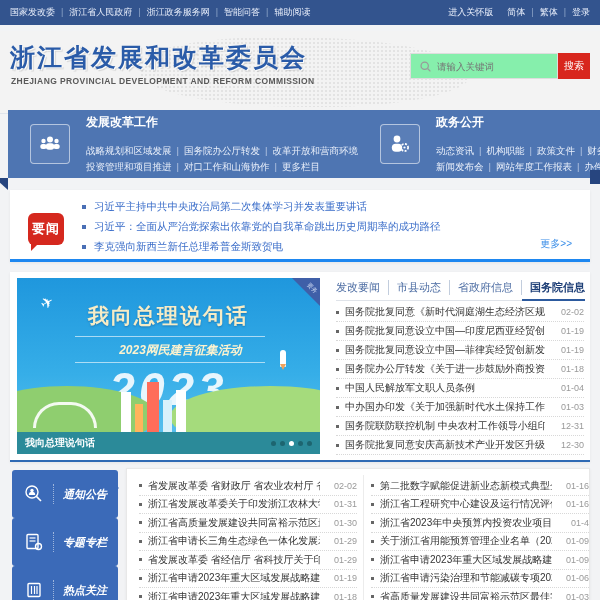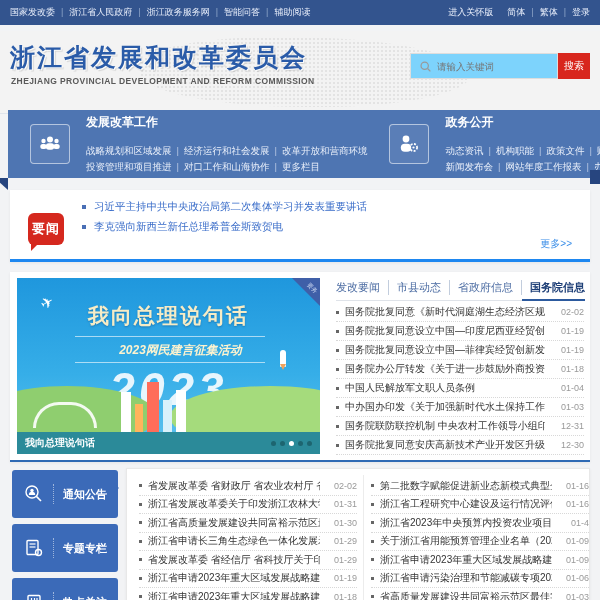--- a/index.html
+++ b/index.html
@@ -21,21 +21,21 @@
     background:#f3f3f3; border-bottom:1px solid #dfe4ec; }
   .map-dots { position:absolute; left:140px; top:6px; width:330px; height:70px;
     background-image:radial-gradient(circle,#d7d7d7 1px,transparent 1.3px);
     background-size:4px 4px; opacity:.55; border-radius:40% 55% 45% 50%; }
   .site-title { position:absolute; left:10px; top:10px; font-size:25px;
     font-weight:bold; color:#2a5ba8; letter-spacing:2px;
     text-shadow:1px 1px 0 rgba(255,255,255,.9),2px 2px 1px rgba(0,0,0,.12); }
   .site-sub { position:absolute; left:11px; top:45px; font-size:8.5px;
     font-weight:bold; color:#5a5a5a; letter-spacing:.4px; }
   .search-box { position:absolute; right:42px; top:22px; width:148px; height:26px;
-    background:#7dd3fc; border:1px solid #ddd; display:flex; align-items:center;
+    background:#86efac; border:1px solid #ddd; display:flex; align-items:center;
     padding:0 8px; }
   .search-box input { border:none; outline:none; width:110px; font-size:9.5px;
     color:#333; margin-left:5px; background:transparent;
     font-family:"Liberation Sans","DejaVu Sans",sans-serif; }
   .search-btn { position:absolute; right:10px; top:22px; width:32px; height:26px;
     background:#d8261d; color:#fff; border:none; font-size:10px; cursor:pointer;
     font-family:"Liberation Sans","DejaVu Sans",sans-serif; }
 
   
   .navband { position:absolute; left:8px; top:110px; width:592px; height:68px;
@@ -131,22 +131,22 @@
   .nrow { height:19px; display:flex; align-items:center;
     border-bottom:1px dotted #d8d8d8; position:relative; }
   .sq { width:3px; height:3px; background:#666; margin-right:6px; flex:none; }
   .ntitle { color:#333; font-size:10px; white-space:nowrap; overflow:hidden;
     width:200px; }
   .ndate { position:absolute; right:0; color:#999; font-size:9px; }
 
   
   .side-col { position:absolute; left:12px; top:470px; width:106px; }
   .sbtn { position:relative; width:106px; height:48px; background:#3b6ab8;
-    border-radius:3px; margin-bottom:6px; display:flex; align-items:center;
-    cursor:pointer; }
+    border-radius:3px; display:flex; align-items:center;
+    cursor:pointer;font-style:italic; }
   .sbtn .sicon { width:20px; height:20px; margin-left:12px; flex:none; }
   .sbtn .sdiv { width:0; height:20px; border-left:1px dotted rgba(255,255,255,.5);
     margin:0 9px; }
   .sbtn .slabel { color:#fff; font-size:11px; font-weight:bold;
     white-space:nowrap; }
   .sbtn.active::after { content:""; position:absolute; right:-6px; top:13px;
     border:5px solid transparent; border-left:6px solid #3b6ab8; }
 
   .bottom-card { position:absolute; left:126px; top:468px; width:464px;
     height:140px; background:#fff; border:1px solid #e8e8e8;
@@ -197,21 +197,21 @@
         <circle cx="19.5" cy="10" r="2.2"></circle>
           <rect x="16.3" y="13" width="6.4" height="5" rx="2.5"></rect>
         <circle cx="13" cy="8.5" r="3"></circle>
           <rect x="8.8" y="12.3" width="8.4" height="6.5" rx="3"></rect>
       </svg>
     </div>
     <div class="nav-texts">
       <div class="nav-title">发展改革工作</div>
       <div class="nav-line">
         
-      <a class="nlink">战略规划和区域发展</a><a class="nlink">经济运行和社会发展</a><a class="nlink">改革开放和营商环境</a></div>
+      <a class="nlink">战略规划和区域发展</a><a class="nlink">国务院办公厅转发</a><a class="nlink">改革开放和营商环境</a></div>
       <div class="nav-line">
         
       <a class="nlink">投资管理和项目推进</a><a class="nlink">对口工作和山海协作</a><a class="nlink">更多栏目</a></div>
     </div>
   </div>
   <div class="nav-group">
     <div class="nav-iconbox">
       <svg width="26" height="26" viewBox="0 0 26 26">
         <circle cx="10" cy="8" r="3.4" fill="#fff"></circle>
         <rect x="4.8" y="12.8" width="10.4" height="8" rx="4" fill="#fff"></rect>
@@ -235,20 +235,24 @@
 
 <div class="hl-card">
   <div class="hl-badge">要闻</div>
   <ul class="hl-list">
 
       <li>
         <span class="hl-sq"></span>
         <a>习近平主持中共中央政治局第二次集体学习并发表重要讲话</a>
       </li>
 
+      <li>
+        <span class="hl-sq"></span>
+        <a>习近平：全面从严治党探索出依靠党的自我革命跳出历史周期率的成功路径</a>
+      </li>
 
       <li>
         <span class="hl-sq"></span>
         <a>李克强向新西兰新任总理希普金斯致贺电</a>
       </li>
     </ul>
   <a class="hl-more">更多&gt;&gt;</a>
 </div>
 
 <div class="mid-card">

